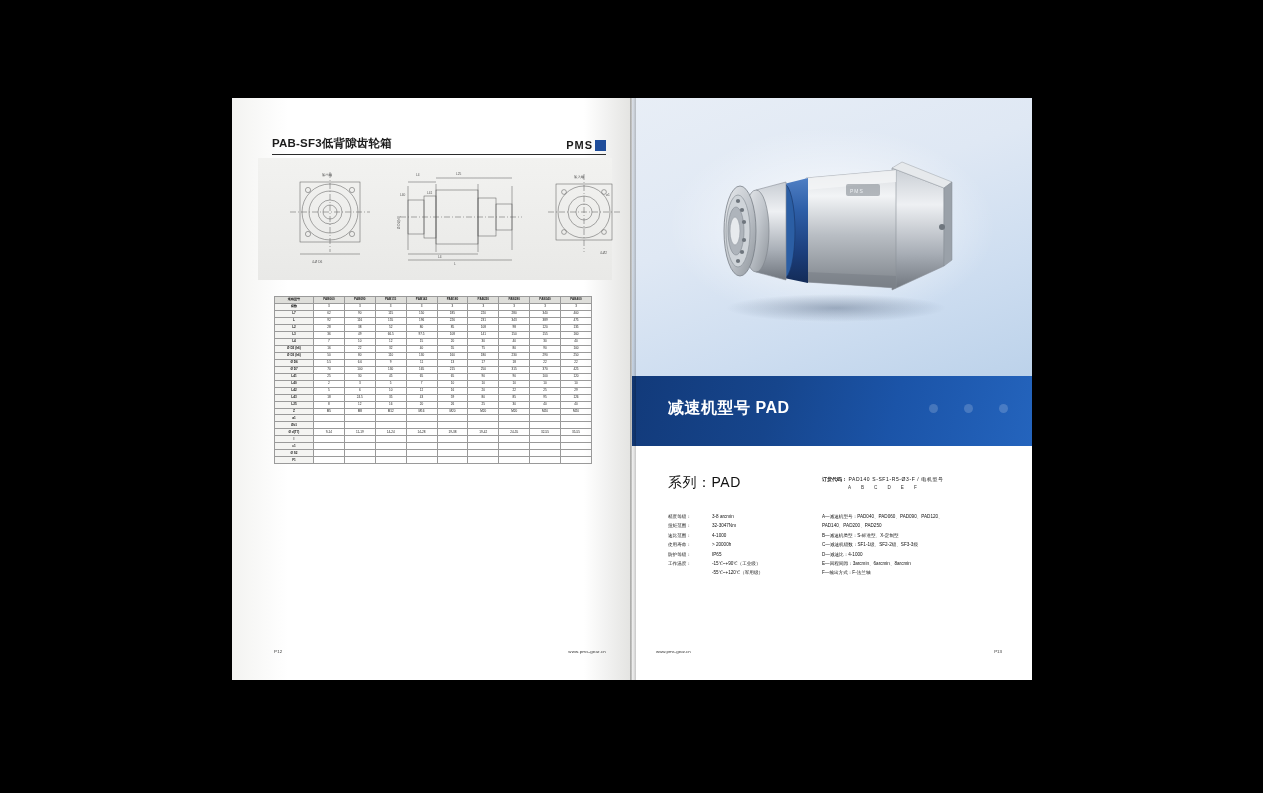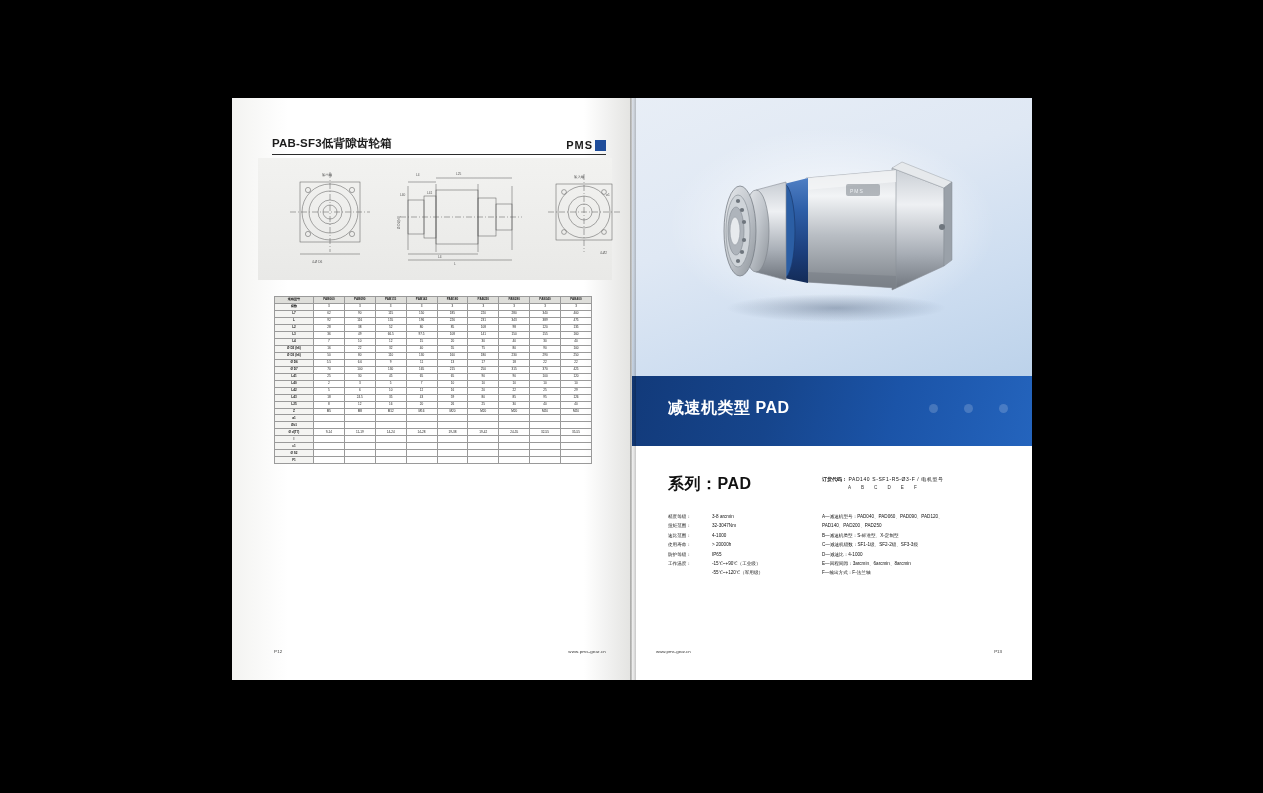--- a/index.html
+++ b/index.html
@@ -43,21 +43,21 @@
   .hero{position:absolute;left:0;top:0;width:100%;height:278px;
         background:linear-gradient(160deg,#e8eef6 0%,#dfe8f4 40%,#cdddf0 72%,#bcd2ea 100%);}
   .hero-glow{position:absolute;left:50%;top:46%;width:330px;height:200px;transform:translate(-50%,-50%);
         background:radial-gradient(ellipse at center,rgba(255,255,255,.85),rgba(255,255,255,0) 70%);}
   .band{position:absolute;left:0;top:278px;width:100%;height:70px;
         background:linear-gradient(105deg,#123a7a 0%,#16458c 35%,#1b54a8 65%,#2464bd 100%);}
   .band-dots{position:absolute;right:24px;top:28px;display:flex;gap:26px;}
   .band-dot{width:9px;height:9px;border-radius:50%;background:rgba(255,255,255,.18);}
   .band-title{position:absolute;left:36px;top:22px;color:#fff;font-size:16px;font-weight:bold;letter-spacing:.5px;}
   .rp-body{position:absolute;left:0;top:348px;width:100%;bottom:0;background:#fff;}
-  .series{position:absolute;left:36px;top:28px;font-size:16px;font-weight:bold;color:#111;letter-spacing:.5px;}
+  .series{position:absolute;left:36px;top:28px;font-size:14px;font-weight:normal;color:#111;letter-spacing:.5px;}
   .ordercode{position:absolute;left:190px;top:30px;font-size:5px;color:#111;}
   .ordercode .lbl{font-weight:bold;}
   .ordercode .code{letter-spacing:.6px;}
   .ordercode .letters{margin-top:3px;margin-left:26px;letter-spacing:4.4px;font-size:4.6px;color:#333;}
   .specs{position:absolute;left:36px;top:66px;width:130px;font-size:4.6px;line-height:2.05;color:#111;}
   .specs .row span:first-child{display:inline-block;width:44px;}
   .desc{position:absolute;left:190px;top:66px;width:175px;font-size:4.6px;line-height:2.05;color:#111;}
   .rp-foot{position:absolute;left:24px;bottom:26px;font-size:4.4px;color:#333;}
   .rp-foot-r{position:absolute;right:30px;bottom:26px;font-size:4.4px;color:#333;}
 
@@ -531,21 +531,21 @@
               <circle cx="4" cy="-9" r="2.1" fill="#6e757d"></circle>
               <circle cx="4" cy="9" r="2.1" fill="#6e757d"></circle>
               <circle cx="2" cy="21" r="2.1" fill="#6e757d"></circle>
               <circle cx="-2" cy="30" r="2.1" fill="#6e757d"></circle>
             </g>
           </svg>
         </div>
       </div>
 
       <div class="band">
-        <div class="band-title">减速机类型 PAD</div>
+        <div class="band-title">减速机型号 PAD</div>
         <div class="band-dots">
           <span class="band-dot"></span>
           <span class="band-dot"></span>
           <span class="band-dot"></span>
         </div>
       </div>
 
       <div class="rp-body">
         <div class="series">系列：PAD</div>
 

